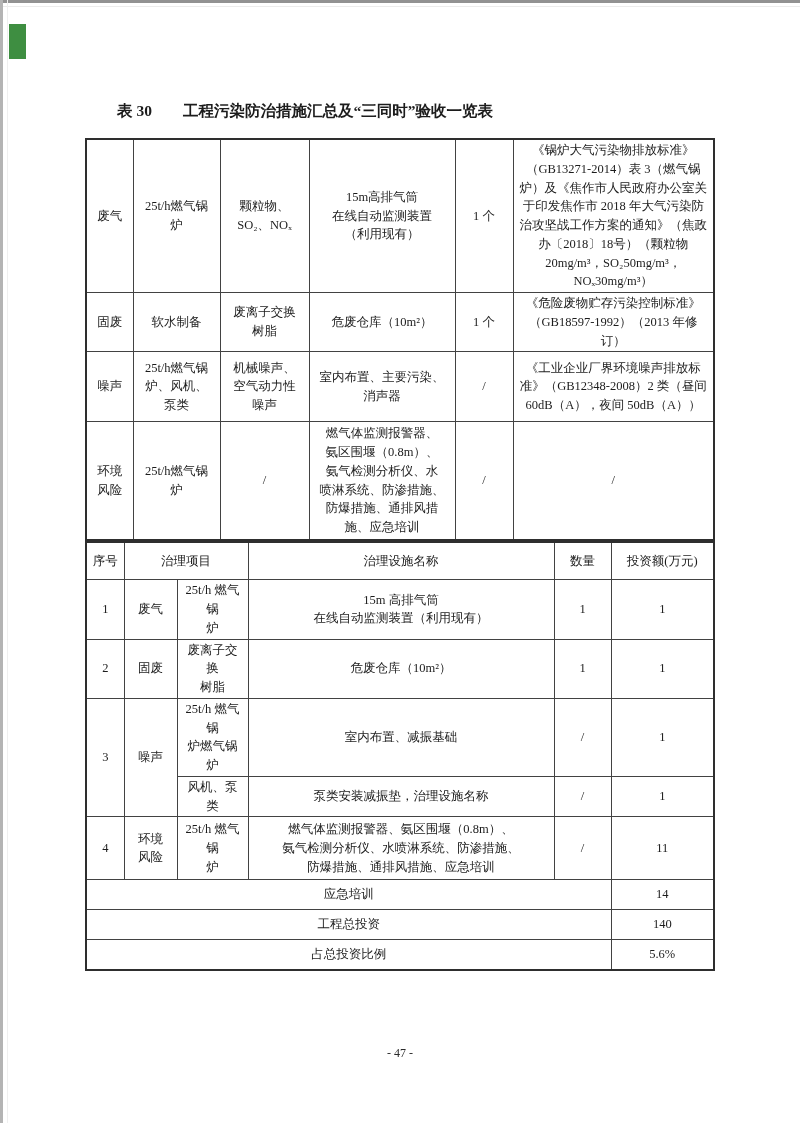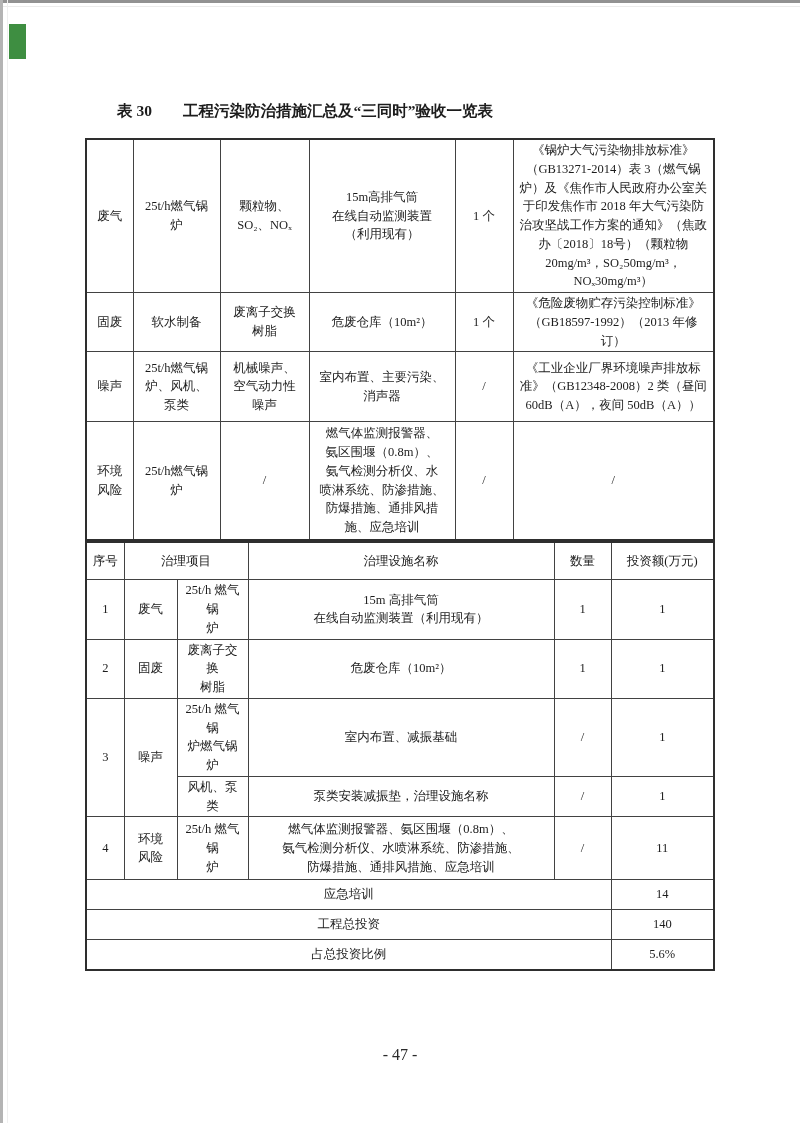--- a/index.html
+++ b/index.html
@@ -56,21 +56,21 @@
   .t31-head { height:38px; }
   .t31-r1 { height:41px; }
   .t31-r2 { height:40px; }
   .t31-r3a { height:31px; }
   .t31-r3b { height:29px; }
   .t31-r4 { height:63px; }
   .t31-sum { height:30px; }
 
   .footer {
     position:absolute; top:1046px; left:0; width:800px;
-    text-align:center; font-size:16px; color:#2a2a2a;
+    text-align:center; font-size:12px; color:#2a2a2a;
   }
 </style>
 </head>
 <body>
 
 <div class="edge-top"></div>
 <div class="edge-top2"></div>
 <div class="edge-left"></div>
 <div class="edge-left2"></div>
 <div class="green-marker" style="background: rgb(62, 142, 65);"></div>

